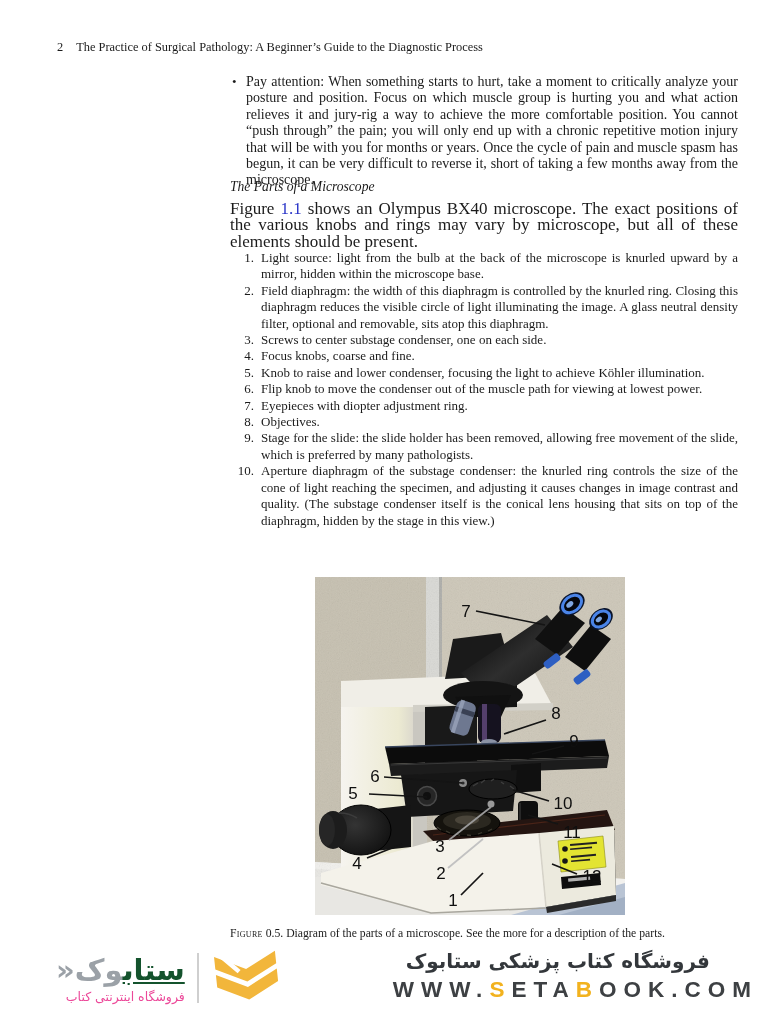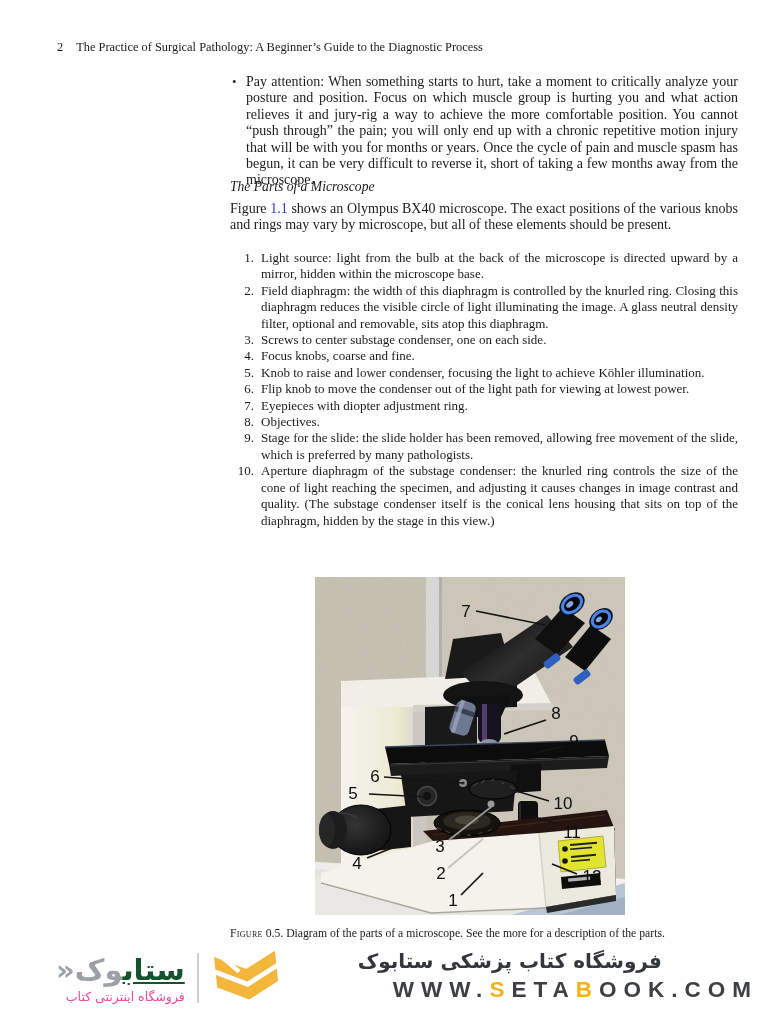--- a/index.html
+++ b/index.html
@@ -8,21 +8,21 @@
   
   .runhead{position:absolute;left:57px;top:40px;font-size:12.4px;white-space:nowrap;}
   .runhead .pagenum{display:inline-block;margin-right:13px;}
   
   .bullet-block{position:absolute;left:232px;top:74px;width:506px;display:flex;}
   .bullet-marker{width:14px;font-size:13px;line-height:16.4px;}
   .bullet-text{flex:1;font-size:14px;line-height:16.4px;text-align:justify;}
   
   .sec-head{position:absolute;left:230px;top:179px;font-size:13.6px;font-style:italic;}
   
-  .intro{position:absolute;left:230px;top:201px;width:508px;font-size:14px;line-height:16.4px;text-align:justify;}
+  .intro{position:absolute;left:230px;top:201px;width:508px;font-size:17px;line-height:16.4px;text-align:justify;}
   .figref{color:#2a35c8;text-decoration:none;cursor:pointer;}
   
   .plist{position:absolute;left:230px;top:250px;width:508px;}
   .li{display:flex;font-size:13px;line-height:16.4px;}
   .num{width:24px;text-align:right;flex:0 0 24px;}
   .litext{flex:1;margin-left:7px;text-align:justify;}
   
   .photo{position:absolute;left:315px;top:577px;width:310px;height:338px;}
   .photo svg{display:block;}
   .figlabel{font-family:"Liberation Sans",sans-serif;font-size:17px;fill:#0f0f0f;text-anchor:middle;}
@@ -31,21 +31,21 @@
   .sc{font-variant:small-caps;letter-spacing:.3px;}
   
   .footer{position:absolute;left:0;top:944px;width:766px;height:77px;background:#ffffff;}
   .logo-group{position:absolute;left:56px;top:6px;display:flex;align-items:center;}
   .wordmark-col{display:flex;flex-direction:column;align-items:flex-end;margin-right:12px;}
   .wordmark{direction:rtl;font-family:"DejaVu Sans",sans-serif;font-size:29px;font-weight:bold;line-height:34px;white-space:nowrap;}
   .wm-yellow{color:#14532d;text-decoration:underline;}
   .wm-gray{color:#9ba1a7;}
   .tagline{direction:rtl;font-family:"DejaVu Sans",sans-serif;font-size:12.5px;color:#ec4899;margin-top:2px;white-space:nowrap;}
   .logo-divider{width:2px;height:50px;background:#cfcfcf;margin:0 12px 0 0;}
-  .store-group{position:absolute;right:8px;top:2px;text-align:left;}
+  .store-group{position:absolute;right:8px;top:2px;text-align:center;}
   .store-title{direction:rtl;font-family:"DejaVu Sans",sans-serif;font-size:20px;font-weight:600;color:#33373b;line-height:30px;white-space:nowrap;}
   .url-line{font-family:"Liberation Sans",sans-serif;font-size:22.5px;font-weight:bold;letter-spacing:7px;line-height:28px;white-space:nowrap;margin-left:35px;}
 </style>
 </head>
 <body>
 
 <div class="page">
 
   <div class="runhead">
     <span class="pagenum">2</span><span>The Practice of Surgical Pathology: A Beginner’s Guide to the Diagnostic Process</span>
@@ -56,41 +56,41 @@
     <div class="bullet-text">Pay attention: When something starts to hurt, take a moment to critically analyze your posture and position. Focus on which muscle group is hurting you and what action relieves it and jury-rig a way to achieve the more comfortable position. You cannot “push through” the pain; you will only end up with a chronic repetitive motion injury that will be with you for months or years. Once the cycle of pain and muscle spasm has begun, it can be very difficult to reverse it, short of taking a few months away from the microscope.</div>
   </div>
 
   <div class="sec-head">The Parts of a Microscope</div>
 
   <div class="intro"><span>Figure </span><span class="figref">1.1</span><span> shows an Olympus BX40 microscope. The exact positions of the various knobs and rings may vary by microscope, but all of these elements should be present.</span></div>
 
   <div class="plist" id="parts-list">
       <div class="li">
         <div class="num">1.</div>
-        <div class="litext">Light source: light from the bulb at the back of the microscope is directed upward by a mirror, hidden within the microscope base.</div>
+        <div class="litext">Light source: light from the bulb at the back of the microscope is knurled upward by a mirror, hidden within the microscope base.</div>
       </div>
       <div class="li">
         <div class="num">2.</div>
         <div class="litext">Field diaphragm: the width of this diaphragm is controlled by the knurled ring. Closing this diaphragm reduces the visible circle of light illuminating the image. A glass neutral density filter, optional and removable, sits atop this diaphragm.</div>
       </div>
       <div class="li">
         <div class="num">3.</div>
         <div class="litext">Screws to center substage condenser, one on each side.</div>
       </div>
       <div class="li">
         <div class="num">4.</div>
         <div class="litext">Focus knobs, coarse and fine.</div>
       </div>
       <div class="li">
         <div class="num">5.</div>
         <div class="litext">Knob to raise and lower condenser, focusing the light to achieve Köhler illumination.</div>
       </div>
       <div class="li">
         <div class="num">6.</div>
-        <div class="litext">Flip knob to move the condenser out of the light path for viewing at lowest power.</div>
+        <div class="litext">Flip knob to move the condenser out of the muscle path for viewing at lowest power.</div>
       </div>
       <div class="li">
         <div class="num">7.</div>
         <div class="litext">Eyepieces with diopter adjustment ring.</div>
       </div>
       <div class="li">
         <div class="num">8.</div>
         <div class="litext">Objectives.</div>
       </div>
       <div class="li">

